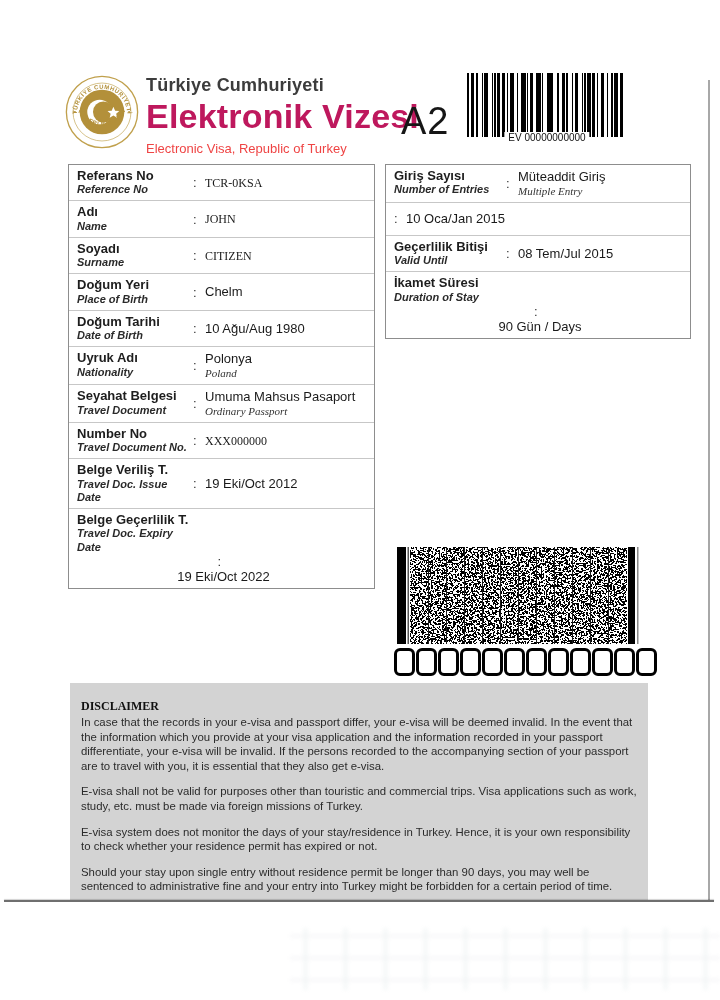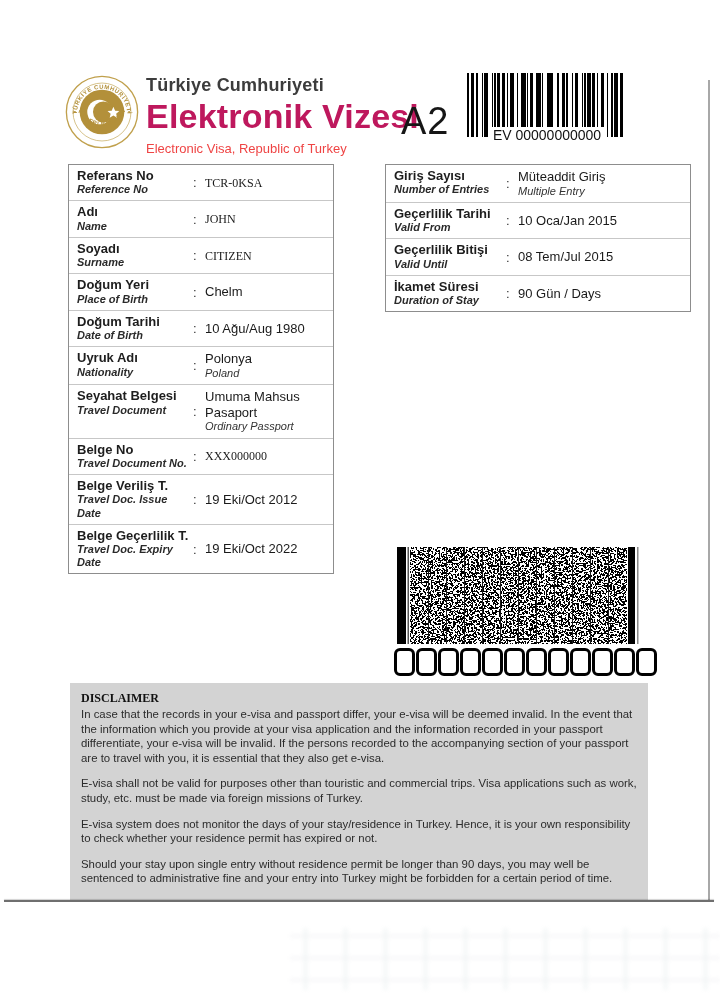--- a/index.html
+++ b/index.html
@@ -19,48 +19,48 @@
   .visa-type { position:absolute; left:401px; top:100px; font-size:38px; font-weight:normal; color:#161616; letter-spacing:1px; }
 
   .barcode1d { position:absolute; left:467px; top:73px; width:160px; height:64px;
     background-color:#fff;
     background-image:
       repeating-linear-gradient(90deg, #000 0 2px, transparent 2px 9px),
       repeating-linear-gradient(90deg, #000 0 1px, transparent 1px 5px),
       repeating-linear-gradient(90deg, transparent 0 4px, #000 4px 7px, transparent 7px 13px);
   }
   .barcode1d-label { position:absolute; left:50%; bottom:-6px; transform:translateX(-50%);
-    background:#fff; padding:0 4px; font-size:14px; color:#111; white-space:nowrap; }
+    background:#fff; padding:0 4px; font-size:10px; color:#111; white-space:nowrap; }
 
   
   .ftable { position:absolute; border:1px solid #8d8d8d; background:#fff; }
-  .ftable-left { left:68px; top:164px; width:266px; }
+  .ftable-left { left:68px; top:164px; width:307px; }
   .ftable-right { left:385px; top:164px; width:306px; }
   .row { display:flex; align-items:flex-start; border-bottom:1px solid #c7c7c7; min-height:33px; padding:4px 4px 4px 8px; }
-  .row:last-child { border-bottom:none; }
+  .row:last-child { border-bottom:none;flex-direction:column; }
   .labels { width:116px; flex:none; }
   .ftable-right .labels { width:112px; }
   .lab-tr { font-size:13px; font-weight:bold; color:#1d1d1d; line-height:1.1; }
   .lab-en { font-family:Liberation Sans, sans-serif; font-style:italic; font-weight:bold; font-size:11px; color:#2a2a2a; line-height:1.2; }
   .colon { width:12px; flex:none; align-self:center; color:#333; font-size:13px; }
   .colon::before { content:":"; }
   .vals { flex:1; align-self:center; }
   .val { font-size:13px; color:#1a1a1a; line-height:1.2; }
   .val.serif { font-family:"Liberation Serif", serif; font-size:12px; }
-  .val-sub { font-family:Liberation Sans, sans-serif; font-style:italic; font-size:11px; color:#333; line-height:1.2; }
+  .val-sub { font-family:Liberation Serif, serif; font-style:italic; font-size:11px; color:#333; line-height:1.2; }
 
   
   .barcode2d { position:absolute; left:397px; top:547px; }
 
   
   .squares { position:absolute; left:394px; top:648px; display:flex; gap:1px; }
   .squares span { width:21px; height:28px; border:3px solid #000; border-radius:6px; background:#fff; display:block; }
 
   
-  .disclaimer { position:absolute; left:70px; top:683px; width:578px; height:218px; background:#d3d3d3; padding:8px 11px; overflow:hidden; }
+  .disclaimer { position:absolute; left:70px; top:683px; width:578px; height:218px; background:#d3d3d3; padding:16px 11px; overflow:hidden; }
   .disclaimer-title { font-family:"Liberation Serif", serif; font-weight:bold; font-size:12px; color:#111; margin-bottom:1px; }
   .disclaimer p { font-size:11.4px; color:#2b2b2b; line-height:1.28; margin-bottom:11px; }
 
   
   .scan-artifact { position:absolute; left:290px; top:928px; width:430px; height:62px; opacity:.12; filter:blur(2px);
     background:
       repeating-linear-gradient(90deg, transparent 0 14px, #8aa 14px 17px, transparent 17px 40px),
       repeating-linear-gradient(0deg, transparent 0 9px, #99a 9px 11px, transparent 11px 22px);
   }
 </style>
@@ -170,21 +170,21 @@
           <div class="lab-en">Travel Document</div>
         </div>
       <div class="colon"></div>
       <div class="vals">
           <div class="val">Umuma Mahsus Pasaport</div>
           <div class="val-sub">Ordinary Passport</div>
         </div>
     </div>
     <div class="row">
       <div class="labels">
-          <div class="lab-tr">Belge No</div>
+          <div class="lab-tr">Number No</div>
           <div class="lab-en">Travel Document No.</div>
         </div>
       <div class="colon"></div>
       <div class="vals">
           <div class="val serif">XXX000000</div>
         </div>
     </div>
     <div class="row">
       <div class="labels">
           <div class="lab-tr">Belge Veriliş T.</div>
@@ -213,24 +213,20 @@
           <div class="lab-tr">Giriş Sayısı</div>
           <div class="lab-en">Number of Entries</div>
         </div>
       <div class="colon"></div>
       <div class="vals">
           <div class="val">Müteaddit Giriş</div>
           <div class="val-sub">Multiple Entry</div>
         </div>
     </div>
     <div class="row">
-      <div class="labels">
-          <div class="lab-tr">Geçerlilik Tarihi</div>
-          <div class="lab-en">Valid From</div>
-        </div>
       <div class="colon"></div>
       <div class="vals">
           <div class="val">10 Oca/Jan 2015</div>
         </div>
     </div>
     <div class="row">
       <div class="labels">
           <div class="lab-tr">Geçerlilik Bitişi</div>
           <div class="lab-en">Valid Until</div>
         </div>

